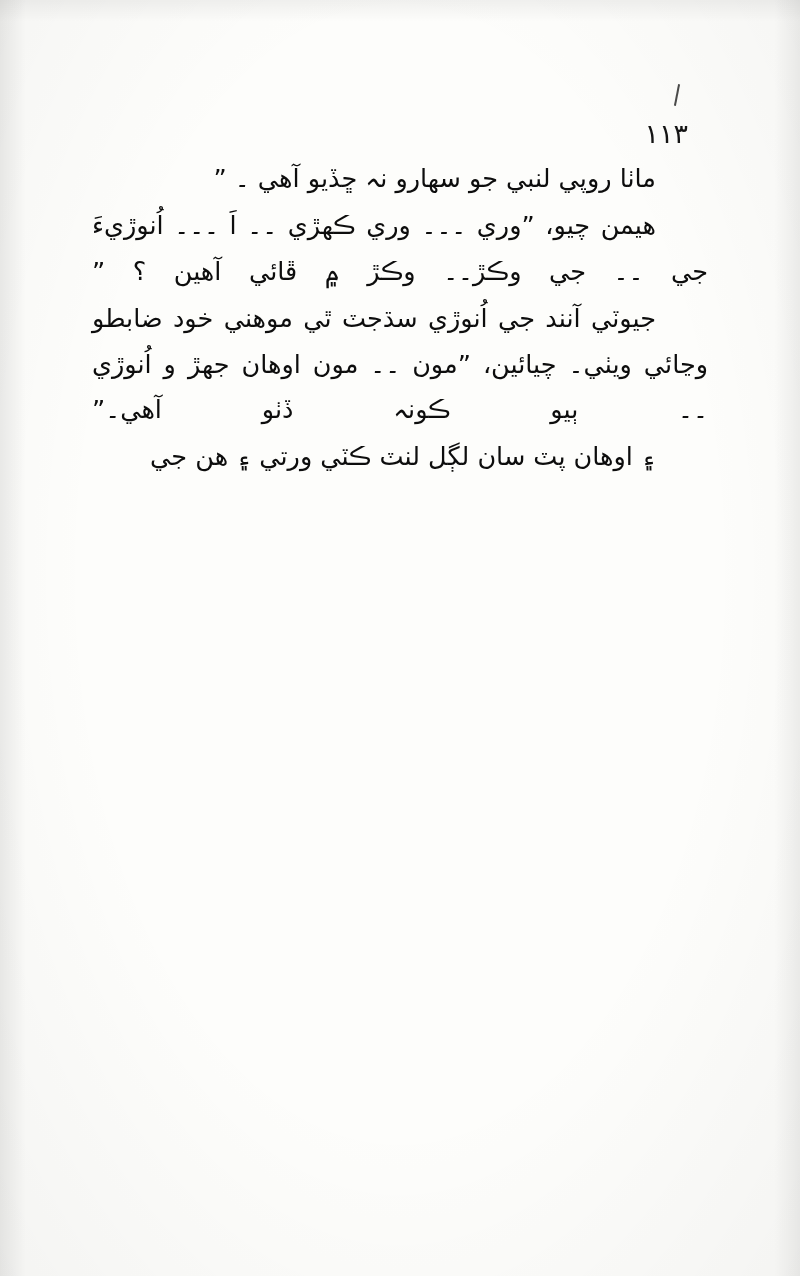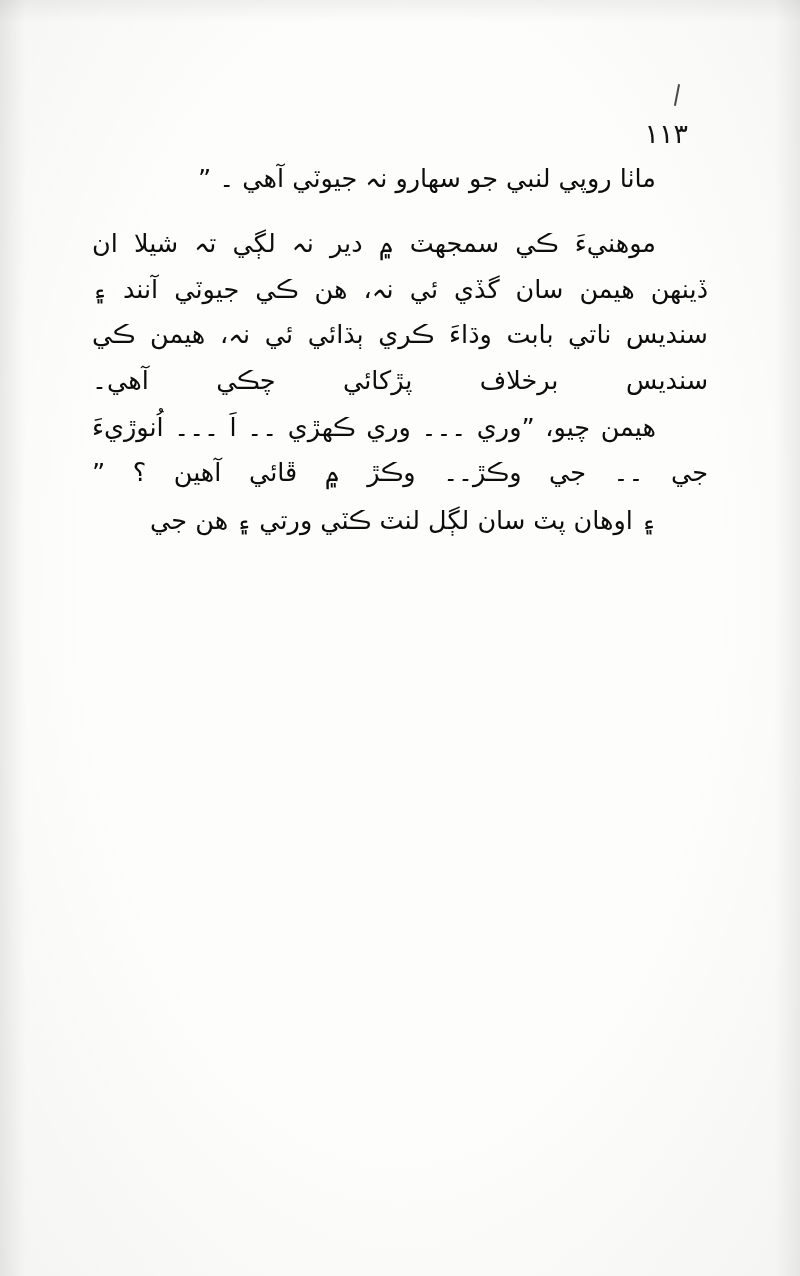--- a/index.html
+++ b/index.html
@@ -116,19 +116,19 @@
   <div class="paper-tone"></div>
   <div class="edge-shadow-left"></div>
   <div class="edge-shadow-right"></div>
   <div class="edge-shadow-top"></div>
 
   <div class="text-block">
     <div class="tick-mark"></div>
     <div class="page-number">١١٣</div>
 
     <div class="body-text">
-      <p class="para last-line-right">ماٺا روپي لنبي جو سهارو نہ جيوٽي آهي ۔ ”</p>
-      <p class="para gap-before justify-stretch">موهنيءَ ڪي سمجهٽ ۾ دير نہ لڳي تہ شيلا ان ڏينهن هيمن سان گڏي ئي نہ، هن ڪي جيوٽي آنند ۽ سنديس ناتي بابت وڌاءَ ڪري ٻڌائي ئي نہ، هيمن ڪي سنديس برخلاف پڙکائي چڪي آهي۔</p>
+      <p class="para last-line-right">ماٺا روپي لنبي جو سهارو نہ ڇڏيو آهي ۔ ”</p>
       <p class="para justify-stretch">هيمن چيو، ”وري ۔۔۔ وري ڪهڙي ۔۔ اَ ۔۔۔ اُنوڙيءَ جي ۔۔ جي وڪڙ۔۔ وڪڙ ۾ ڦائي آهين ؟ ”</p>
+      <p class="para justify-stretch">جيوٽي آنند جي اُنوڙي سڌجٽ ٿي موهني خود ضابطو وڃائي ويٺي۔ چيائين، ”مون ۔۔ مون اوهان جهڙ و اُنوڙي ۔۔ ٻيو ڪونہ ڏٺو آهي۔”</p>
       <p class="para last-line-right">۽ اوهان پٽ سان لڳل لنٽ ڪٽي ورتي ۽ هن جي</p>
     </div>
   </div>
 </div>
 
 </body></html>

